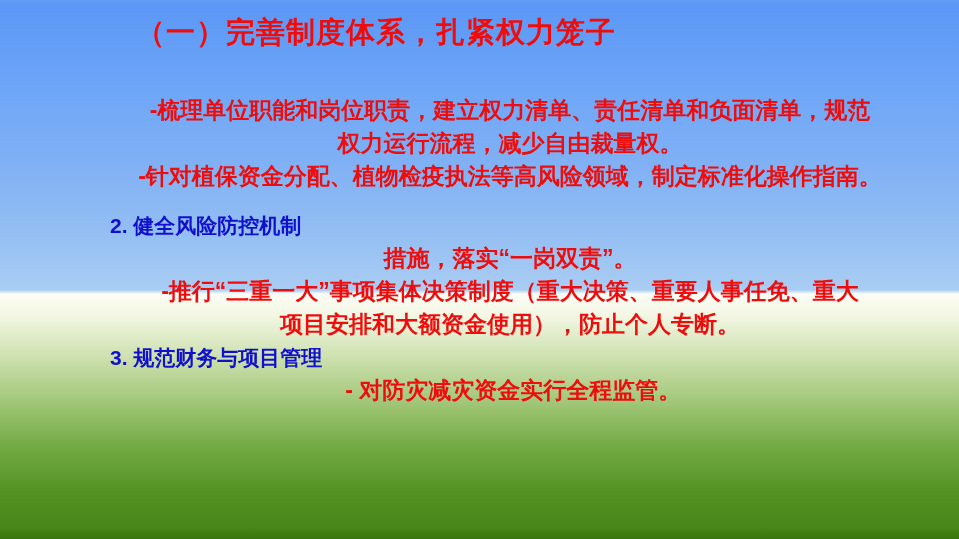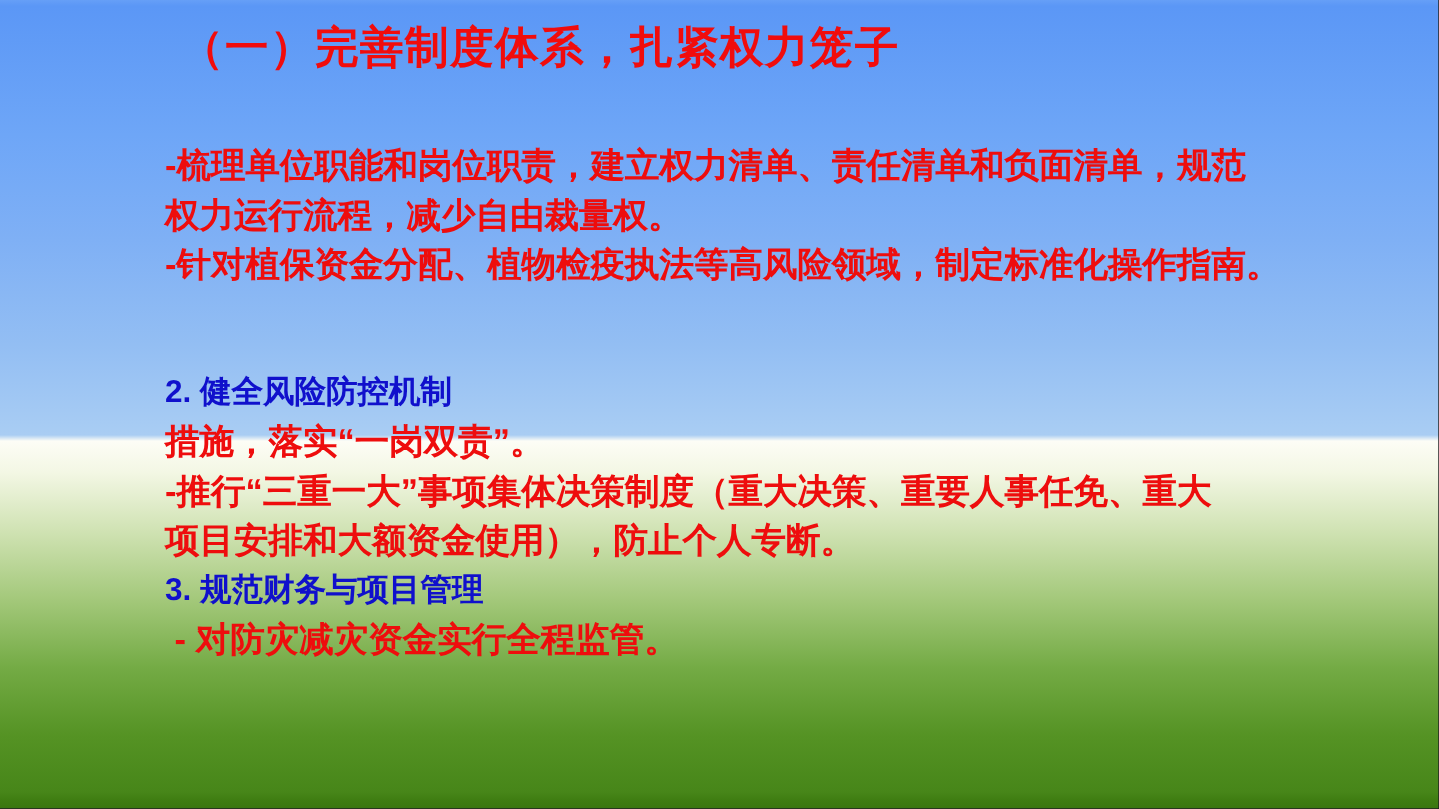--- a/index.html
+++ b/index.html
@@ -28,21 +28,21 @@
       #74ab45 445px,
       #559324 490px,
       #478619 528px,
       #3e7c11 534px,
       #3a760f 539px
     );
   }
 
   .title {
     position: absolute;
-    left: 120px;
+    left: 136px;
     top: 14px;
     font-size: 29px;
     line-height: 36px;
     letter-spacing: 1px;
     color: var(--title-red);
     white-space: pre-wrap;
   }
 
   .content {
     position: absolute;
@@ -56,23 +56,24 @@
     line-height: 33px;
     color: var(--heading-blue);
     white-space: pre-wrap;
   }
 
   .sec-line {
     font-size: 23px;
     line-height: 33px;
     color: var(--body-red);
     white-space: pre-wrap;
+    text-align: center;
   }
 
-  .section-2 .sec-heading { margin-top: 52px; }
+  .section-2 .sec-heading { margin-top: 16px; }
   .section-3 .sec-heading { }
 </style>
 </head>
 <body>
 
 <div class="slide">
 
   <h1 class="title">（一）完善制度体系，扎紧权力笼子</h1>
 
   <div class="content">

